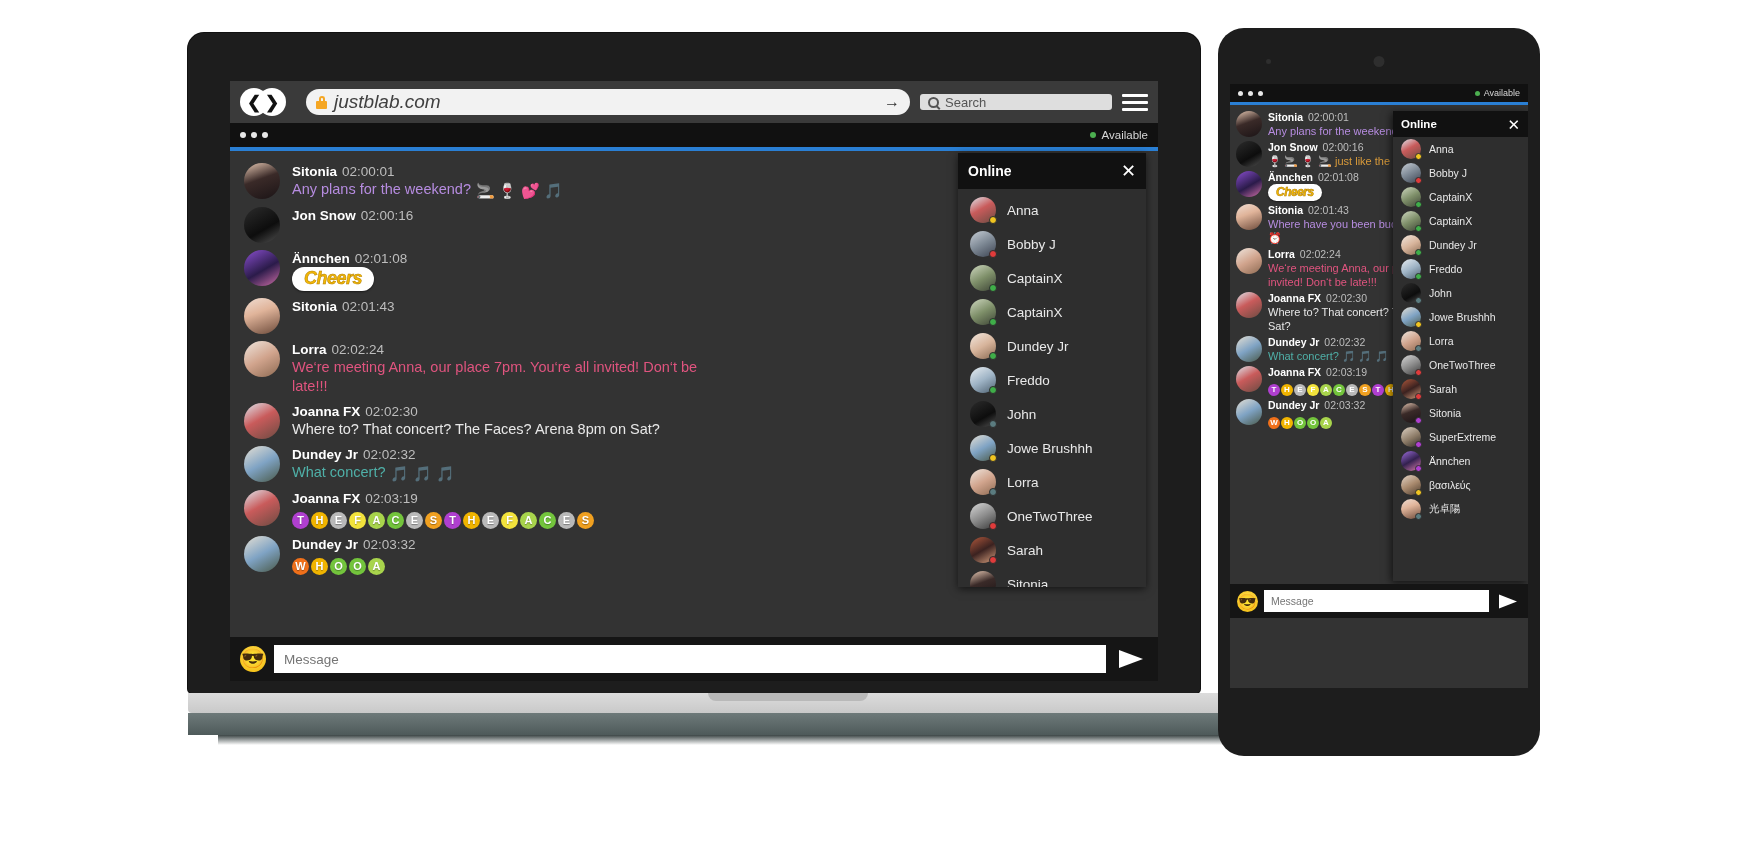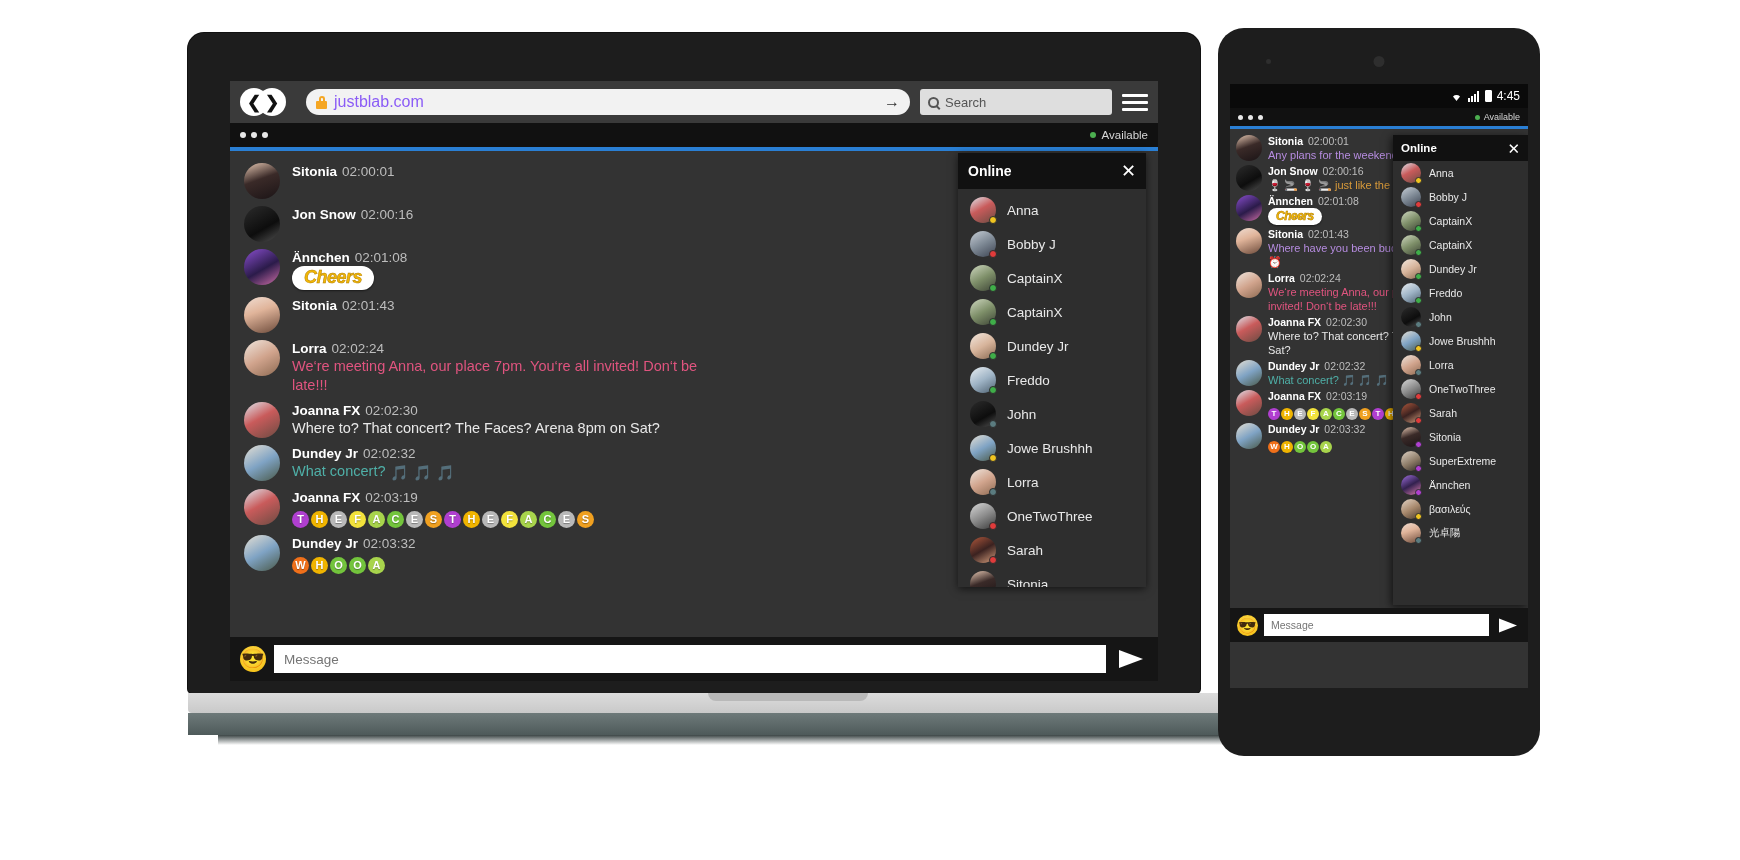--- a/index.html
+++ b/index.html
@@ -55,24 +55,24 @@
   .navcircle.f { left:18px; }
   .navcircle span { color:#111; font-size:17px; line-height:1; font-weight:700; }
   .urlbar {
     flex:1; height:26px; background:#f2f2f2; border-radius:13px;
     display:flex; align-items:center; padding:0 10px; gap:7px;
     position:relative;
   }
   .lock { width:11px; height:13px; position:relative; }
   .lock-body { position:absolute; bottom:0; left:0; width:11px; height:8px; background:#f5a623; border-radius:1px; }
   .lock-sh { position:absolute; top:0; left:2.5px; width:6px; height:6px; border:2px solid #f5a623; border-bottom:none; border-radius:3px 3px 0 0; }
-  .url-text { color:#8b5cf6; font-size:16px; }
+  .url-text { color:#404040; font-size:19px;font-style:italic; }
   .go-arrow { position:absolute; right:10px; color:#333; font-size:16px; line-height:1; }
   .searchbar {
-    width:192px; height:26px; background:#dedede; border-radius:3px;
+    width:192px; height:16px; background:#dedede; border-radius:3px;
     display:flex; align-items:center; padding:0 8px; gap:6px;
   }
   .mag { width:11px;height:11px;border:2px solid #555;border-radius:50%;position:relative;flex:none;}
   .mag::after{content:"";position:absolute;width:2px;height:5px;background:#555;right:-2px;bottom:-4px;transform:rotate(-45deg);}
   .search-text{color:#555;font-size:13px;}
   .hamburger { width:26px; display:flex; flex-direction:column; gap:4px; }
   .hamburger i { display:block; height:3px; background:#fff; border-radius:1px; }
 
   
   .app { background:#151515; height:558px; position:relative; }
@@ -254,20 +254,21 @@
         </div>
         <div class="blue-rule"></div>
 
         <div class="chat-wrap">
           <div class="msgs">
 
             <div class="msg">
               <div class="ava p1"></div>
               <div class="mbody">
                 <div class="mhead"><span class="mname">Sitonia</span><span class="mtime">02:00:01</span></div>
+                <div class="mtext" style="color:#b68ce0"><span>Any plans for the weekend?</span> <span class="emo">🚬 🍷 💕 🎵</span></div>
               </div>
             </div>
 
             <div class="msg">
               <div class="ava p2"></div>
               <div class="mbody">
                 <div class="mhead"><span class="mname">Jon Snow</span><span class="mtime">02:00:16</span></div>
               </div>
             </div>
 
@@ -440,35 +441,20 @@
       <div class="base-shadow"></div>
     </div>
   </div>
 
   <div class="phone">
     <div class="phone-body"></div>
     <div class="phone-cam"></div>
     <div class="phone-speaker"></div>
 
     <div class="phone-screen">
-      <div class="ph-status">
-        <span class="wifi-ic">
-          <svg viewBox="0 0 13 11" width="13" height="11">
-              <path d="M6.5 10 L10 5.5 A5 5 0 0 0 3 5.5 Z" fill="#fff"></path>
-            </svg>
-        </span>
-        <span class="bars-ic">
-          <i style="left:0;height:4px"></i>
-            <i style="left:3px;height:6px"></i>
-            <i style="left:6px;height:8px"></i>
-            <i style="left:9px;height:11px"></i>
-        </span>
-        <span class="batt-ic"></span>
-        <span>4:45</span>
-      </div>
 
       <div class="ph-top">
         <span class="dots">
             <i></i>
             <i></i>
             <i></i>
           </span>
         <span class="ph-avail">
           <i class="d"></i>
             <span>Available</span>

